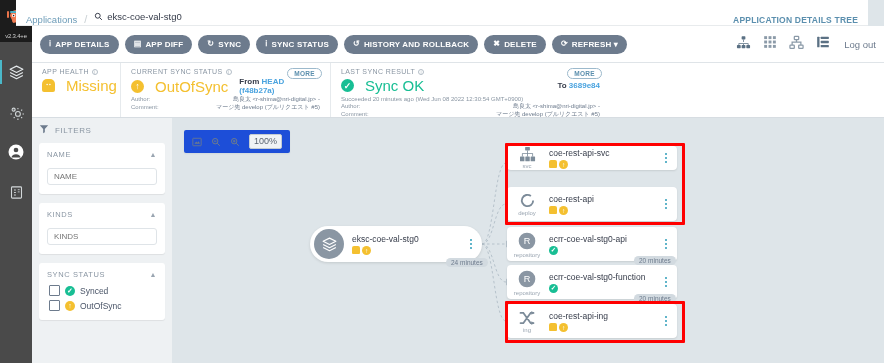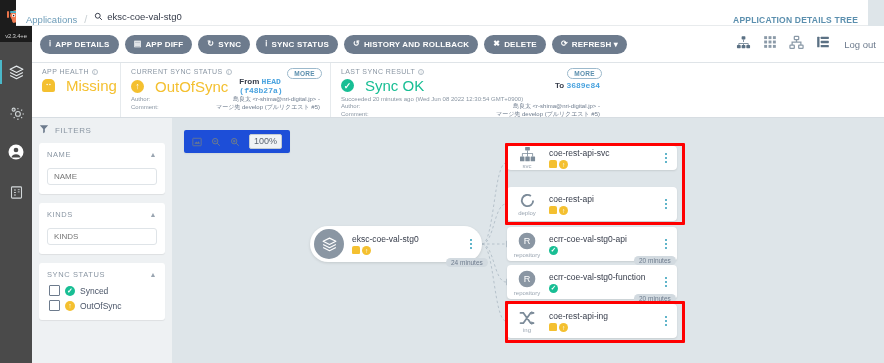--- a/index.html
+++ b/index.html
@@ -94,21 +94,21 @@
   .spanel-val.ok { color: #18be94; }
   .ico-badge {
     width: 13px; height: 13px; border-radius: 50%;
     display: inline-flex; align-items: center; justify-content: center;
     font-size: 9px; color: #fff; font-weight: bold; flex: none;
   }
   .ico-badge.ghost { background: #f4c030; border-radius: 5px 5px 2px 2px; }
   .ico-badge.arrow { background: #f4c030; }
   .ico-badge.check { background: #18be94; }
   .spanel-rev { margin-left: auto; font-size: 8px; color: #363c4a; font-weight: bold; }
-  .spanel-rev a { color: #4aa3df; text-decoration: none; font-family: Liberation Mono, monospace; }
+  .spanel-rev a { color: #4aa3df; text-decoration: none; }
   .more-pill {
     position: absolute; right: 8px; top: 5px;
     border: 1px solid #9cb9cc; border-radius: 8px; color: #5b8fae;
     font-size: 6.5px; font-weight: bold; padding: 1px 6px; letter-spacing: 0.3px;
     cursor: pointer; background: #fff;
   }
   .succ-line { font-size: 6px; color: #8a96a3; margin-top: 2px; }
   .kv { display: flex; font-size: 6px; color: #8a96a3; line-height: 8px; }
   .kv .k { width: 42px; flex: none; }
   .kv .v { flex: 1; text-align: right; color: #6d7b8d; }

